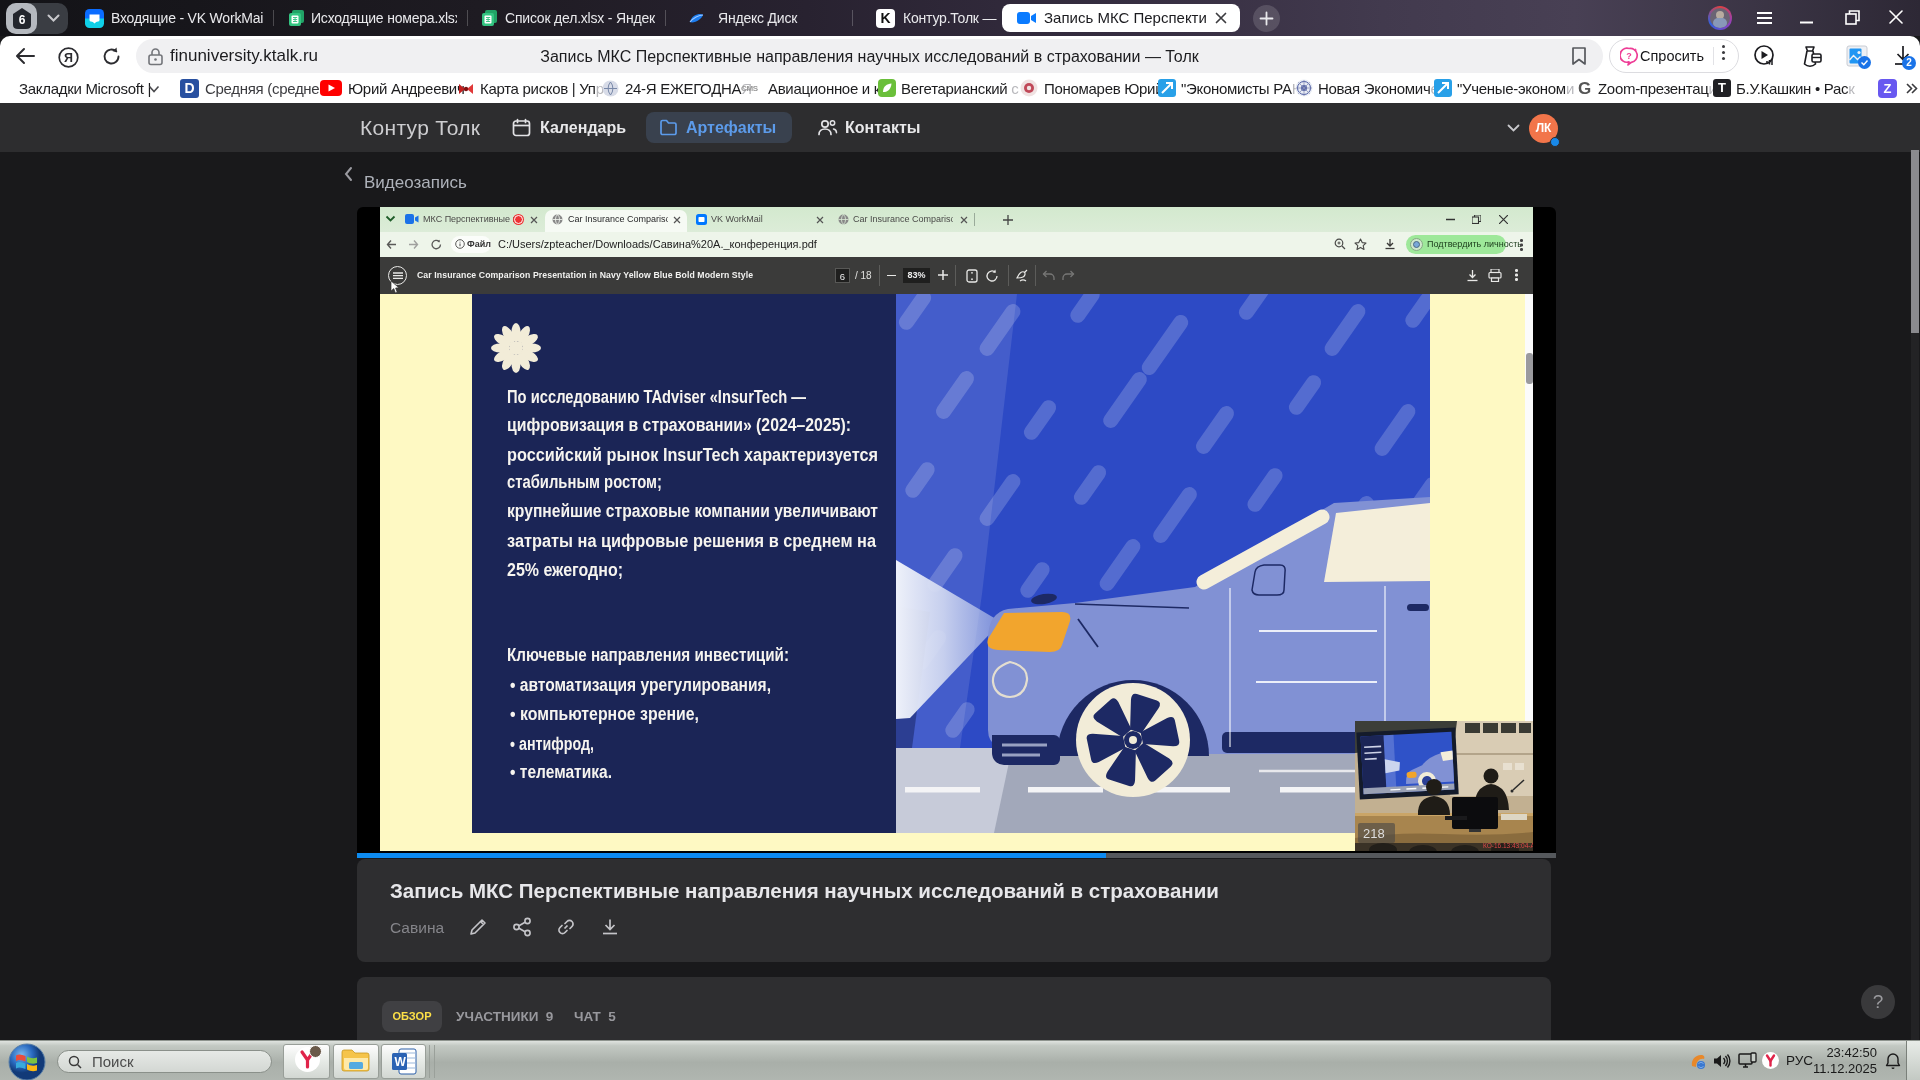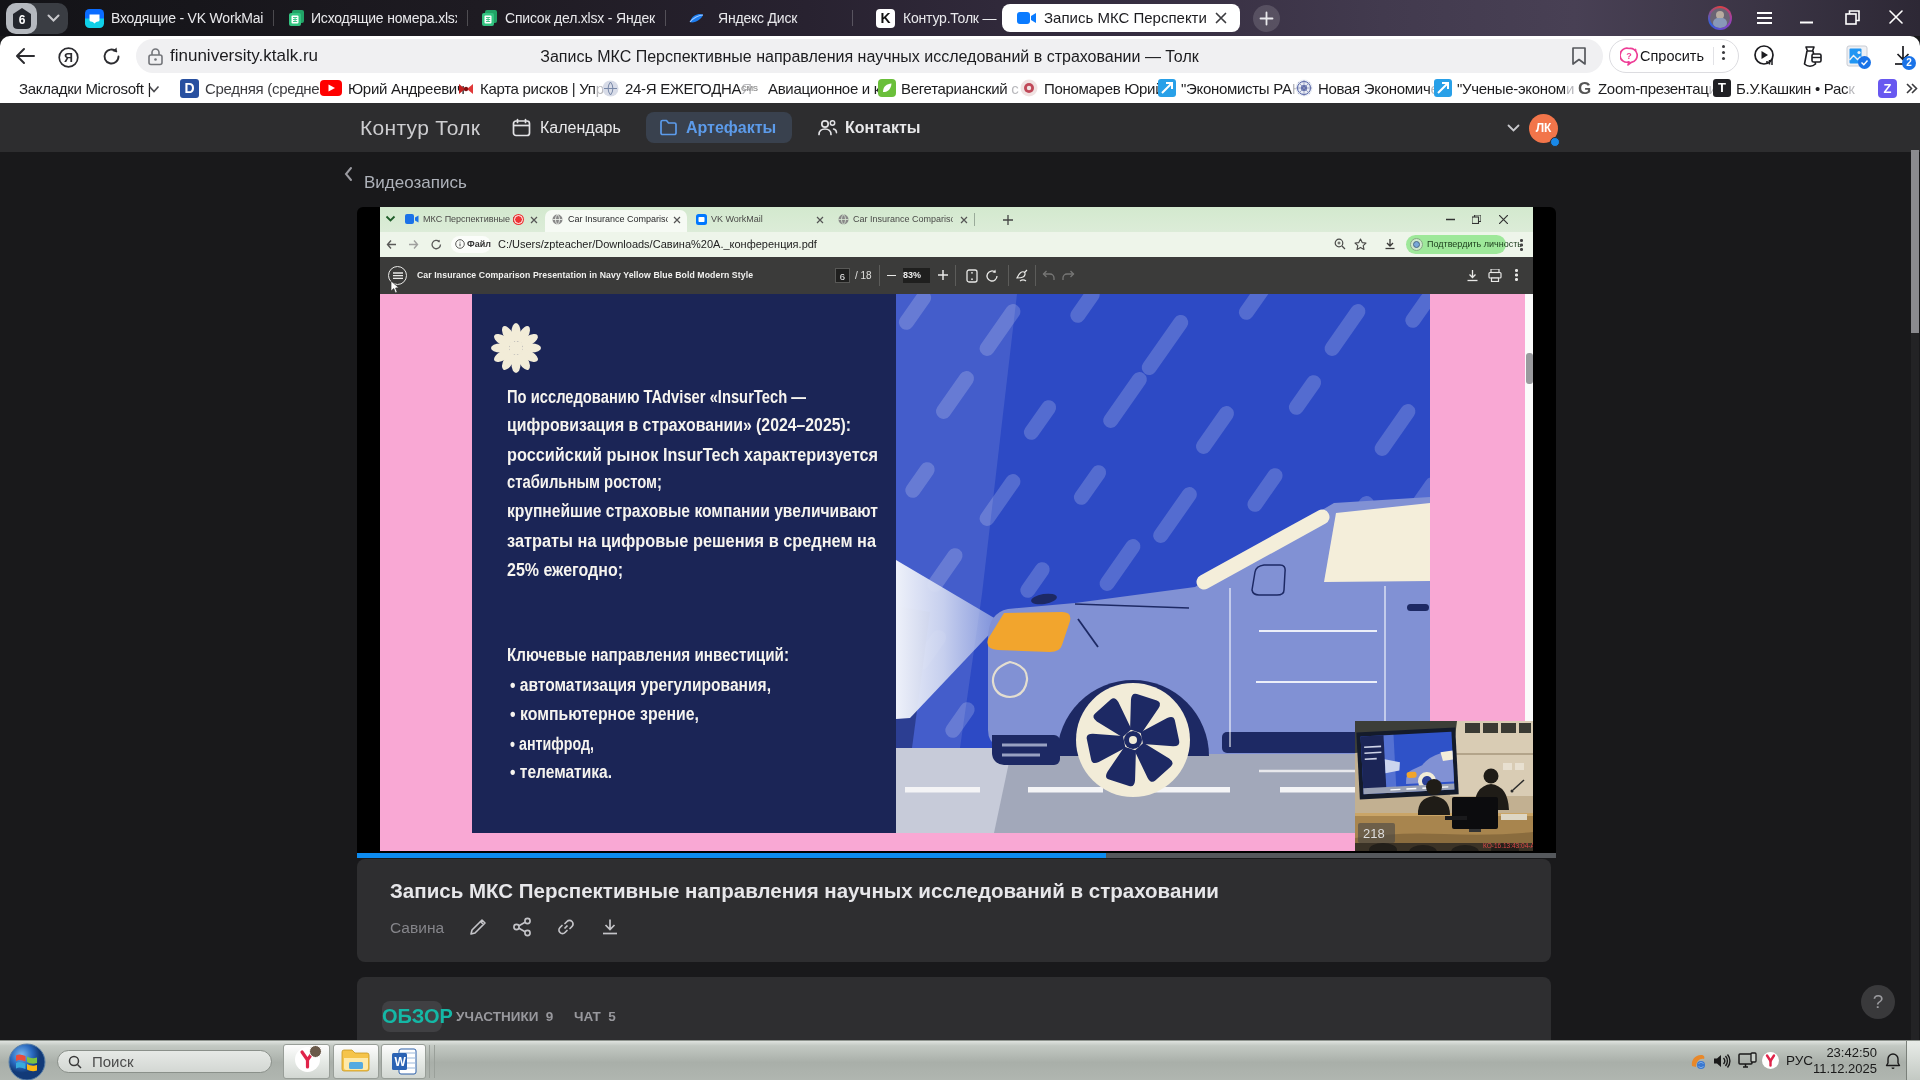--- a/index.html
+++ b/index.html
@@ -16,21 +16,21 @@
   #urlpill { position:absolute; left:136px; top:3px; width:1467px; height:34px; background:#f0f0f2; border-radius:17px; }
   #bmrow { position:absolute; left:0; top:40px; width:1920px; height:27px; }
   .bm { position:absolute; top:0; height:27px; line-height:26px; font-size:15px; letter-spacing:-.3px; color:#1d1d1f; white-space:nowrap; }
   #appnav { position:absolute; left:0; top:103px; width:1920px; height:49px; background:#2d2d2f; }
   #page { position:absolute; left:0; top:152px; width:1920px; height:888px; background:#19191b; }
   #player { position:absolute; left:357px; top:55px; width:1199px; height:651px; background:#000; border-radius:6px 6px 0 0; }
   #share { position:absolute; left:23px; top:0px; width:1153px; height:644px; overflow:hidden; }
   #ctabs { position:absolute; left:0; top:0; width:1153px; height:25px; background:linear-gradient(180deg,#d3e9ce,#dcecd8); }
   #caddr { position:absolute; left:0; top:25px; width:1153px; height:25px; background:#eef5ea; }
   #ptoolbar { position:absolute; left:0; top:50px; width:1153px; height:37px; background:#3b3b3a; }
-  #pdfarea { position:absolute; left:0; top:87px; width:1153px; height:557px; background:#f9a8d4; }
+  #pdfarea { position:absolute; left:0; top:87px; width:1153px; height:557px; background:#fef9c3; }
   #slide { position:absolute; left:92px; top:0px; width:958px; height:539px; }
   #sharebar { position:absolute; left:0; top:627px; width:1153px; height:17px; background:#1b1e29; }
   #webcam { position:absolute; left:975px; top:514px; width:178px; height:116px; }
   #progress { position:absolute; left:0px; top:646px; width:1199px; height:5px; background:#55585c; }
   #progress .done { position:absolute; left:0; top:0; width:749px; height:5px; background:#0d8bf0; }
   #card1 { position:absolute; left:357px; top:707px; width:1194px; height:103px; background:#2e2e30; border-radius:8px; }
   #card2 { position:absolute; left:357px; top:825px; width:1194px; height:63px; background:#2e2e30; border-radius:8px 8px 0 0; }
   #wtask { position:absolute; left:0; top:1040px; width:1920px; height:40px;
      background:linear-gradient(180deg,#dfe3df 0%,#c3c9c3 12%,#a9afa9 55%,#b0b6b0 100%); border-top:1px solid #8e948e; }
 </style>
@@ -235,21 +235,21 @@
       </svg>
   </div>
 </div>
 <div id="appnav">
   <div class="abs" style="left:360px;top:0;height:49px;line-height:49px;font-size:21px;font-weight:500;color:#cdcdd0;letter-spacing:.3px;">Контур Толк</div>
   <svg class="abs" style="left:512px;top:15px" width="19" height="19" viewBox="0 0 19 19">
       <rect x="1.5" y="3" width="16" height="14.5" rx="2.5" fill="none" stroke="#e2e2e5" stroke-width="1.7"></rect>
       <path d="M1.5 7.5 H17.5" stroke="#e2e2e5" stroke-width="1.7"></path>
       <path d="M5.5 1.5 V4.5 M13.5 1.5 V4.5" stroke="#e2e2e5" stroke-width="1.7" stroke-linecap="round"></path>
     </svg>
-  <div class="abs" style="left:540px;top:0;height:66px;line-height:49px;font-size:16px;font-weight:normal;color:#e8e8ea;">Календарь</div>
+  <div class="abs" style="left:540px;top:0;height:66px;line-height:49px;font-size:16px;font-weight:bold;color:#e8e8ea;">Календарь</div>
   <div class="abs" style="left:646px;top:9px;width:146px;height:31px;background:#39414e;border-radius:8px;"></div>
   <svg class="abs" style="left:659px;top:16px" width="19" height="17" viewBox="0 0 19 17">
       <path d="M2 3 a1.5 1.5 0 0 1 1.5-1.5 h4 l2 2.5 h6 a1.5 1.5 0 0 1 1.5 1.5 v8.5 a1.5 1.5 0 0 1 -1.5 1.5 h-12 a1.5 1.5 0 0 1 -1.5-1.5 Z" fill="none" stroke="#5c9bea" stroke-width="1.7" stroke-linejoin="round"></path>
     </svg>
   <div class="abs" style="left:686px;top:9px;height:31px;line-height:31px;font-size:16px;font-weight:bold;color:#5c9bea;">Артефакты</div>
   <svg class="abs" style="left:817px;top:15px" width="21" height="19" viewBox="0 0 21 19">
       <circle cx="8" cy="6" r="3.2" fill="none" stroke="#e2e2e5" stroke-width="1.7"></circle>
       <path d="M2 16.5 c0-3.4 2.6-5.5 6-5.5 s6 2.1 6 5.5" fill="none" stroke="#e2e2e5" stroke-width="1.7" stroke-linecap="round"></path>
       <circle cx="15.5" cy="5" r="2.2" fill="none" stroke="#e2e2e5" stroke-width="1.5"></circle>
       <path d="M16.5 11 c1.8.4 3 1.8 3 3.8" fill="none" stroke="#e2e2e5" stroke-width="1.5" stroke-linecap="round"></path>
@@ -363,21 +363,21 @@
             <path d="M0 1 H10 M0 3.7 H10 M0 6.4 H10" stroke="#e8e8e6" stroke-width="1.3"></path>
           </svg>
         <svg class="abs" style="left:10px;top:24px" width="11" height="13" viewBox="0 0 11 13">
             <path d="M1 0 L1 10 L3.8 7.6 L5.4 12 L7.2 11.2 L5.6 7 L9 6.8 Z" fill="#fff" stroke="#333" stroke-width=".7"></path>
           </svg>
         <div class="abs" style="left:37px;top:11px;height:15px;line-height:15px;font-size:8.7px;font-weight:bold;color:#f2f2f0;letter-spacing:.1px;">Car Insurance Comparison Presentation in Navy Yellow Blue Bold Modern Style</div>
         <div class="abs" style="left:455px;top:11px;width:15px;height:15px;background:#1f1f1e;border:1px solid #585856;color:#eee;font-size:9.5px;text-align:center;line-height:15px;">6</div>
         <div class="abs" style="left:475px;top:11px;height:15px;line-height:15px;font-size:10px;color:#e0e0de;">/ 18</div>
         <div class="abs" style="left:499px;top:8px;width:1px;height:21px;background:#5c5c5a;"></div>
         <div class="abs" style="left:507px;top:17.5px;width:9px;height:1.6px;background:#e8e8e6;"></div>
-        <div class="abs" style="left:523px;top:11px;width:27px;height:15px;background:#1f1f1e;color:#eee;font-size:9px;font-weight:bold;text-align:left;line-height:15px;">83%</div>
+        <div class="abs" style="left:523px;top:11px;width:27px;height:15px;background:#1f1f1e;color:#eee;font-size:9px;font-weight:bold;text-align:center;line-height:15px;">83%</div>
         <svg class="abs" style="left:558px;top:13px" width="10" height="10" viewBox="0 0 10 10">
             <path d="M5 0 V10 M0 5 H10" stroke="#e8e8e6" stroke-width="1.5"></path>
           </svg>
         <div class="abs" style="left:575px;top:8px;width:1px;height:21px;background:#5c5c5a;"></div>
         <svg class="abs" style="left:586px;top:12px" width="12" height="14" viewBox="0 0 12 14">
             <rect x="1" y="1" width="10" height="12" rx="2" fill="none" stroke="#e8e8e6" stroke-width="1.3"></rect>
             <circle cx="6" cy="3.8" r=".9" fill="#e8e8e6"></circle>
             <circle cx="6" cy="10.2" r=".9" fill="#e8e8e6"></circle>
           </svg>
         <svg class="abs" style="left:605px;top:12px" width="14" height="14" viewBox="0 0 14 14">
@@ -623,21 +623,21 @@
     <svg class="abs" style="left:199px;top:58px" width="20" height="20" viewBox="0 0 20 20">
         <path d="M8.5 11.5 L11.5 8.5" stroke="#c4c4c8" stroke-width="1.7"></path>
         <path d="M9 6.5 L11 4.5 a3.5 3.5 0 0 1 5 5 L14 11.5 M11 13.5 L9 15.5 a3.5 3.5 0 0 1 -5 -5 L6 8.5" fill="none" stroke="#c4c4c8" stroke-width="1.7" stroke-linecap="round"></path>
       </svg>
     <svg class="abs" style="left:243px;top:58px" width="20" height="20" viewBox="0 0 20 20">
         <path d="M10 2.5 V12 M5.5 8 L10 12.5 L14.5 8" stroke="#c4c4c8" stroke-width="1.7" fill="none"></path>
         <path d="M3 16.5 H17" stroke="#c4c4c8" stroke-width="1.7"></path>
       </svg>
   </div>
   <div id="card2">
-    <div class="abs" style="left:25px;top:24px;width:60px;height:31px;background:#404043;border-radius:8px;text-align:center;line-height:31px;font-size:20px;font-weight:bold;color:#14b8a6;">ОБЗОР</div>
+    <div class="abs" style="left:25px;top:24px;width:60px;height:31px;background:#404043;border-radius:8px;text-align:center;line-height:31px;font-size:11px;font-weight:bold;color:#fde047;">ОБЗОР</div>
     <div class="abs" style="left:99px;top:24px;height:31px;line-height:31px;font-size:13.5px;font-weight:bold;color:#98989d;">УЧАСТНИКИ&nbsp;&nbsp;9</div>
     <div class="abs" style="left:217px;top:24px;height:31px;line-height:31px;font-size:13.5px;font-weight:bold;color:#98989d;">ЧАТ&nbsp;&nbsp;5</div>
   </div>
   <div class="abs" style="left:1861px;top:833px;width:34px;height:34px;border-radius:50%;background:#39393b;color:#9b9b9f;font-size:19px;text-align:center;line-height:34px;">?</div>
   <div class="abs" style="left:1911px;top:0;width:8px;height:888px;background:#232325;"></div>
   <div class="abs" style="left:1911px;top:-2px;width:8px;height:183px;background:#8a8a8e;"></div>
 </div>
 <div id="wtask">
   <svg class="abs" style="left:8px;top:2px" width="38" height="38" viewBox="0 0 38 38">
     <defs>

